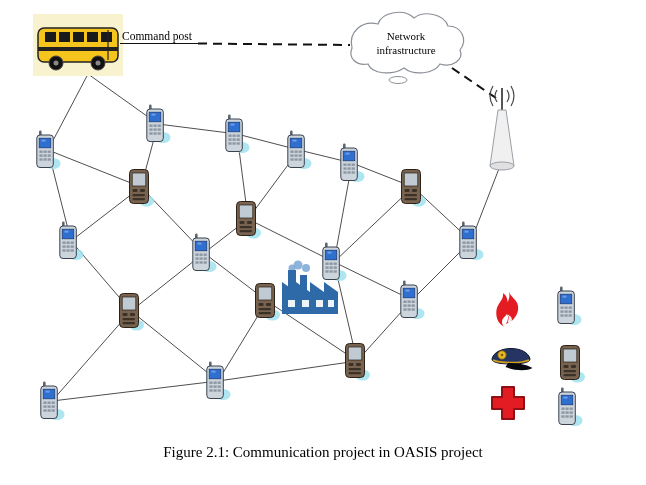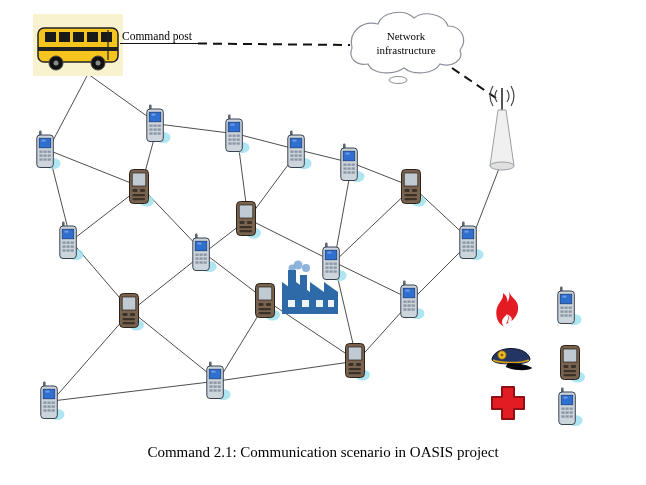--- a/index.html
+++ b/index.html
@@ -191,14 +191,14 @@
     <g id="legend-layer">
         <use href="#sym-fire" xlink:href="#sym-fire" x="495" y="290" width="28" height="38"></use>
         <use href="#sym-phone" xlink:href="#sym-phone" x="556" y="286" width="26" height="40"></use>
         <use href="#sym-police-cap" xlink:href="#sym-police-cap" x="488" y="342" width="46" height="30"></use>
         <use href="#sym-pda" xlink:href="#sym-pda" x="558" y="343" width="28" height="40"></use>
         <use href="#sym-red-cross" xlink:href="#sym-red-cross" x="490" y="385" width="36" height="36"></use>
         <use href="#sym-phone" xlink:href="#sym-phone" x="557" y="387" width="26" height="40"></use>
       </g>
   </svg>
 
-  <div class="caption">Command 2.1: Communication scenario in OASIS project</div>
+  <div class="caption">Figure 2.1: Communication project in OASIS project</div>
 </div>
 
 </body></html>

